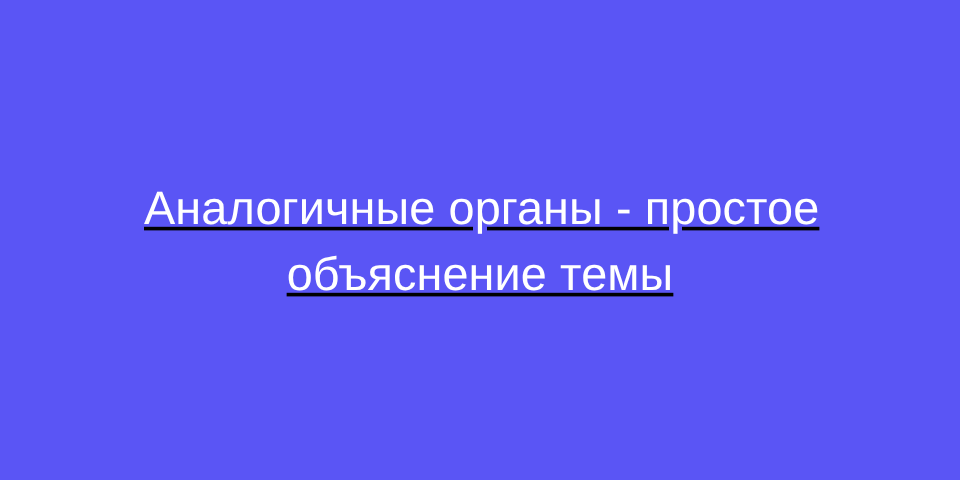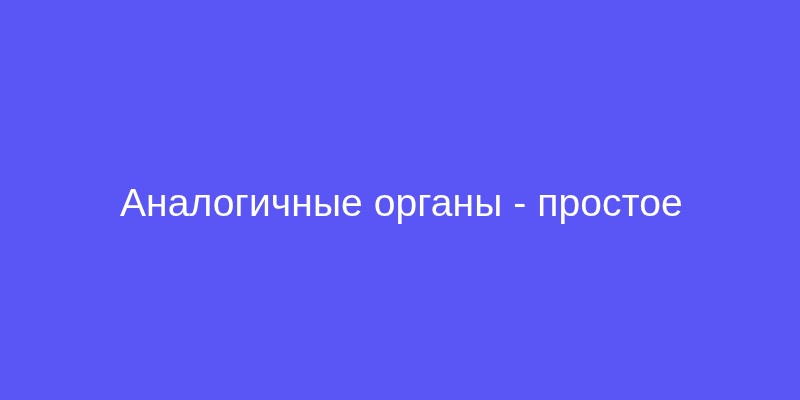--- a/index.html
+++ b/index.html
@@ -14,20 +14,21 @@
   #banner-card {
     position: relative;
     width: 800px;
     height: 400px;
     overflow: hidden;
     background-color: #5a55f5;
     display: flex;
     align-items: center;
     justify-content: center;
     box-sizing: border-box;
+    text-decoration: underline;
   }
   #title-block {
     width: 560px;
     text-align: center;
     color: #ffffff;
     font-family: "Liberation Sans", sans-serif;
     font-size: 39px;
     font-weight: 400;
     line-height: 55px;
     letter-spacing: 0.1px;
@@ -38,14 +39,15 @@
     display: block;
     white-space: nowrap;
   }
 </style>
 </head>
 <body>
 
 <div id="banner-card" style="background-color: rgb(90, 85, 245);">
   <div id="title-block" style="color: rgb(255, 255, 255);">
     <span class="title-line">Аналогичные органы - простое</span>
+    <span class="title-line">объяснение темы</span>
   </div>
 </div>
 
 </body></html>

